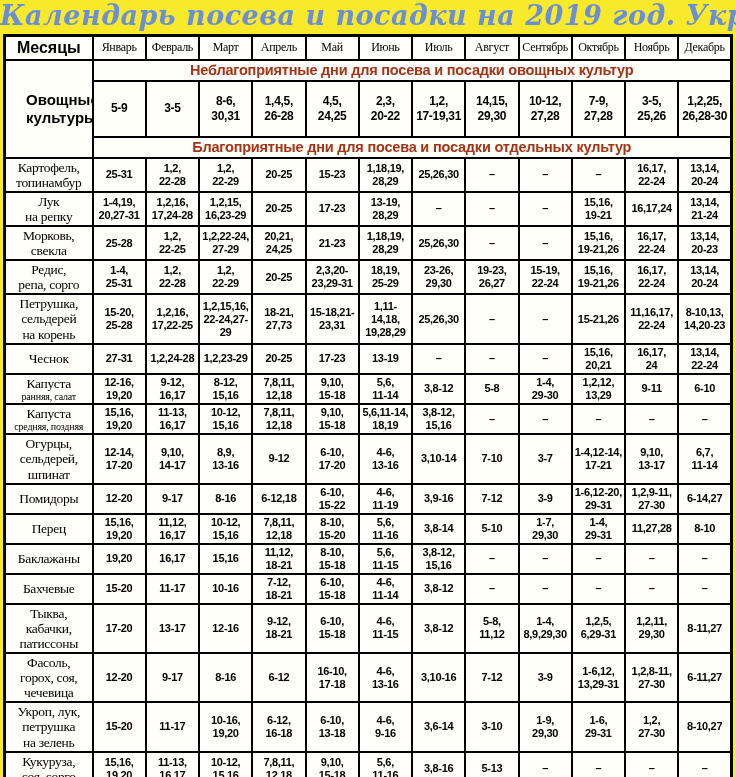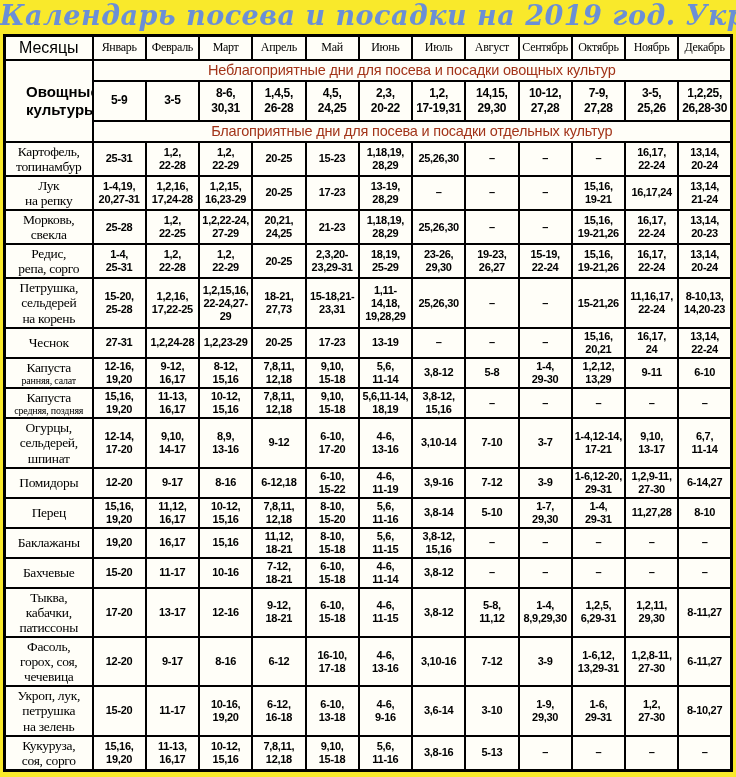--- a/index.html
+++ b/index.html
@@ -30,33 +30,33 @@
   }
   table.cal td, table.cal th {
     border: 2px solid #000;
     text-align: center;
     vertical-align: middle;
     padding: 1px 0;
     overflow: hidden;
   }
   col.label-col { width: 88px; }
   tr.header-row { height: 24px; }
-  th.months-label { font-size: 16px; font-weight: normal; color: #000; }
+  th.months-label { font-size: 16px; font-weight: bold; color: #000; }
   th.month {
     font-family: "Liberation Serif", serif;
     font-weight: normal; font-size: 12px;
     letter-spacing: -0.3px;
   }
   tr.section-row { height: 21px; }
   td.section-heading {
-    color: #a23419; font-weight: normal; font-size: 14.5px;
+    color: #a23419; font-weight: bold; font-size: 14.5px;
     letter-spacing: -0.2px;
   }
   td.crops-label { font-size: 15px; font-weight: bold; line-height: 1.15; }
-  tr.unfav-row { height: 40px; }
+  tr.unfav-row { height: 56px; }
   td.value {
     font-weight: bold; font-size: 11px;
     letter-spacing: -0.3px; line-height: 1.18;
     white-space: pre-line;
   }
   tr.unfav-row td.value { font-size: 12px; }
   td.crop-label {
     font-family: "Liberation Serif", serif;
     font-size: 13.5px; line-height: 1.12;
     white-space: pre-line;

